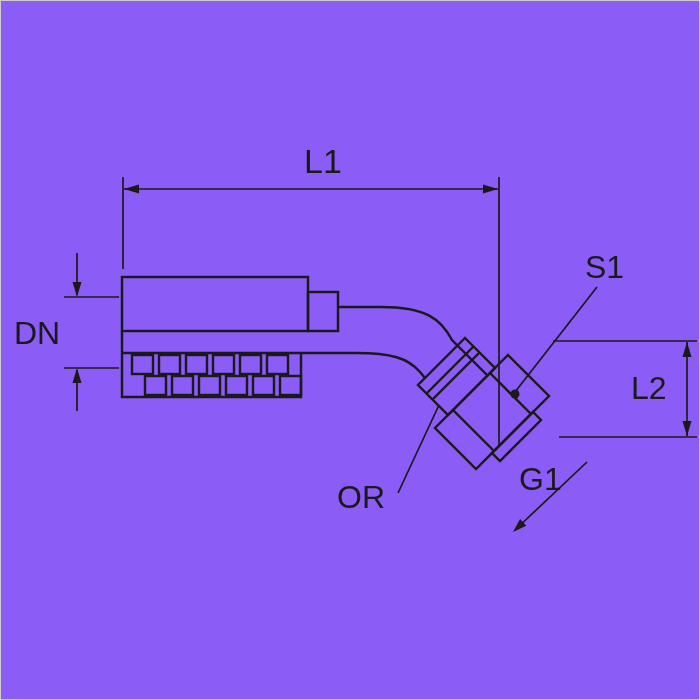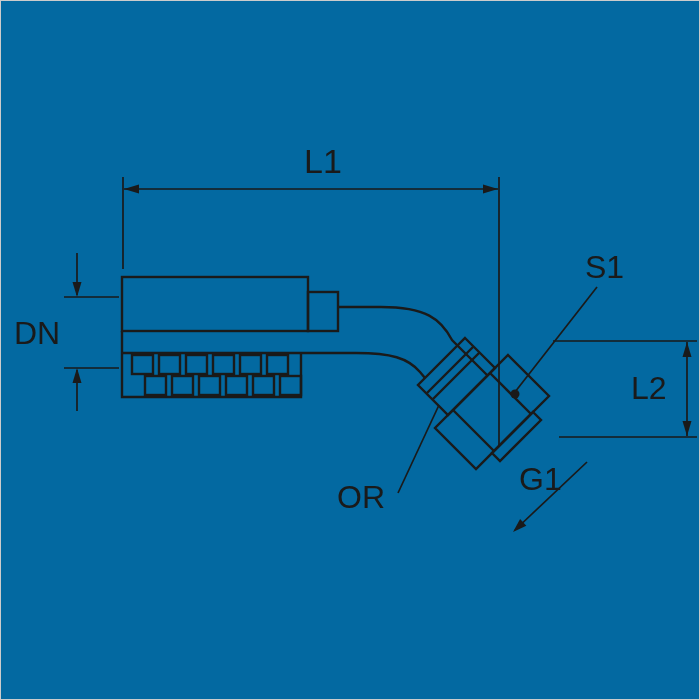--- a/index.html
+++ b/index.html
@@ -7,21 +7,21 @@
     padding: 0;
     background: #ffffff;
     font-family: "Liberation Sans", sans-serif;
   }
   .canvas {
     position: relative;
     width: 700px;
     height: 700px;
     box-sizing: border-box;
     border: 1px solid #cccccc;
-    background: #0369a1;
+    background: #8b5cf6;
   }
   svg { display: block; }
   .outline {
     fill: none;
     stroke: #1a1a1a;
     stroke-width: 2.4;
     stroke-linejoin: miter;
   }
   .thin {
     fill: none;

